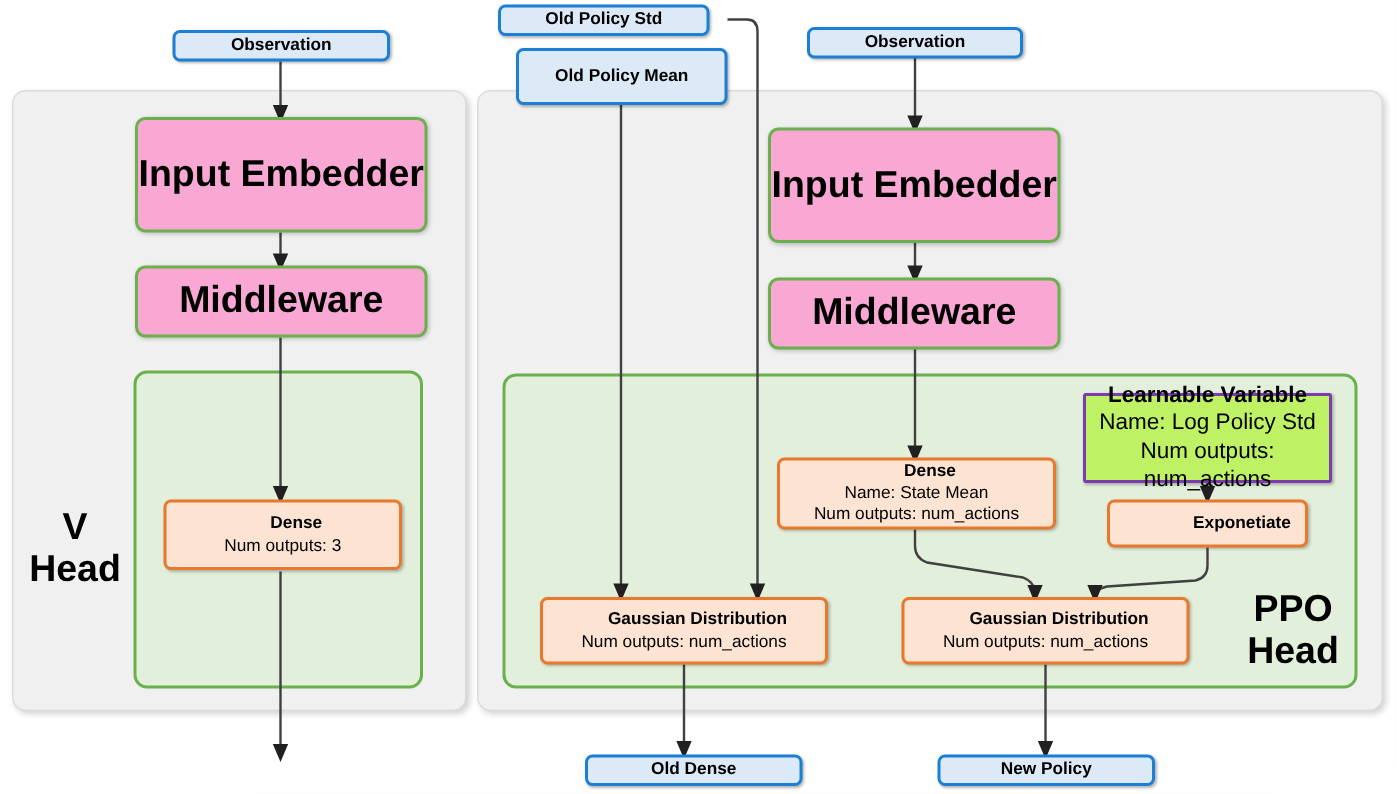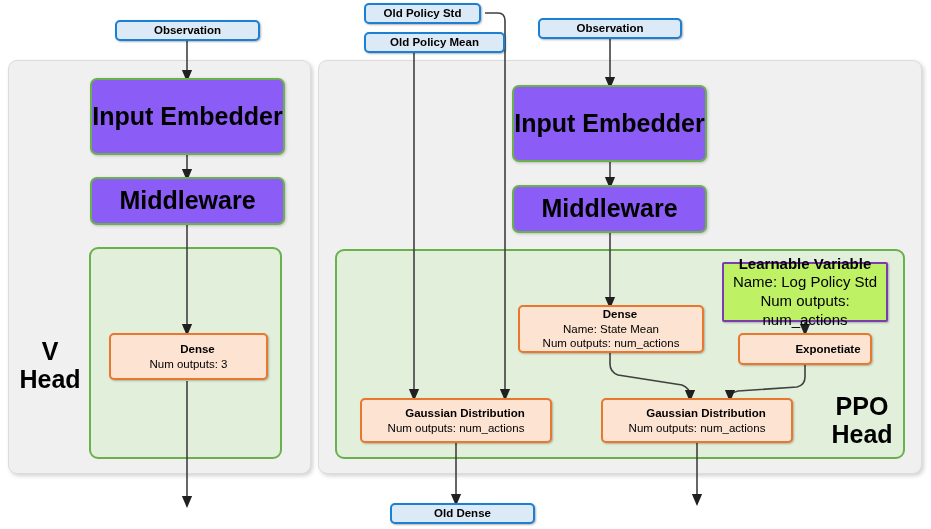--- a/index.html
+++ b/index.html
@@ -31,21 +31,21 @@
   .io-box {
     background: #dce9f7;
     border: 2px solid #1b7fd4;
     border-radius: 5px;
     color: #000000;
     font-size: 11.5px;
     font-weight: bold;
     box-shadow: 1px 1px 2px rgba(0,0,0,0.30);
   }
   .green-block {
-    background: #8b5cf6;
+    background: #f9a8d4;
     border: 2px solid #6ab04c;
     border-radius: 7px;
     color: #000000;
     font-weight: bold;
     box-shadow: 1px 1px 3px rgba(0,0,0,0.22);
   }
   .green-block.big { font-size: 25px; }
   .orange-box {
     background: #fce3d2;
     border: 2px solid #e8782d;
@@ -139,25 +139,25 @@
 
       <path d="M456,443 L456,500"></path>
       <path d="M697,443 L697,500"></path>
     </g>
   </svg>
 
   <div class="node io-box" style="left:115px; top:20px; width:145px; height:21px;">
     <span>Observation</span>
   </div>
 
-  <div class="node io-box" style="left:364px; top:3px; width:117px; height:21px;">
+  <div class="node io-box" style="left:332px; top:3px; width:141px; height:21px;">
     <span>Old Policy Std</span>
   </div>
 
-  <div class="node io-box" style="left:344px; top:32px; width:141px; height:21px;margin-left:20px;">
+  <div class="node io-box" style="left:344px; top:32px; width:141px; height:38px;">
     <span>Old Policy Mean</span>
   </div>
 
   <div class="node io-box" style="left:538px; top:18px; width:144px; height:21px;">
     <span>Observation</span>
   </div>
 
   <div class="node green-block big" style="left:90px; top:78px; width:195px; height:77px;">
     <span>Input Embedder</span>
   </div>
@@ -209,14 +209,17 @@
   </div>
 
   <div class="head-label" style="left:816px; top:392px; width:92px;">PPO
 Head</div>
 
 
   <div class="node io-box" style="left:390px; top:503px; width:145px; height:21px;">
     <span>Old Dense</span>
   </div>
 
+  <div class="node io-box" style="left:625px; top:503px; width:145px; height:21px;">
+    <span>New Policy</span>
+  </div>
 
 </div>
 
 </body></html>

